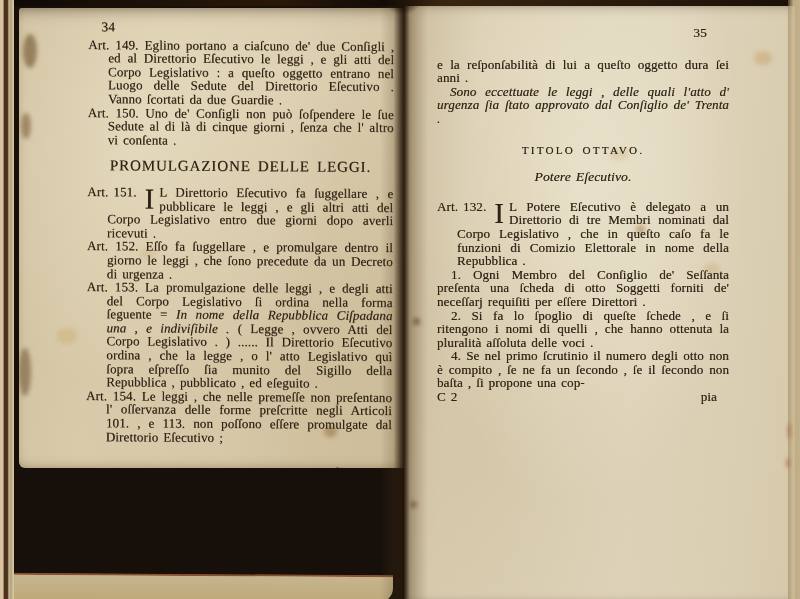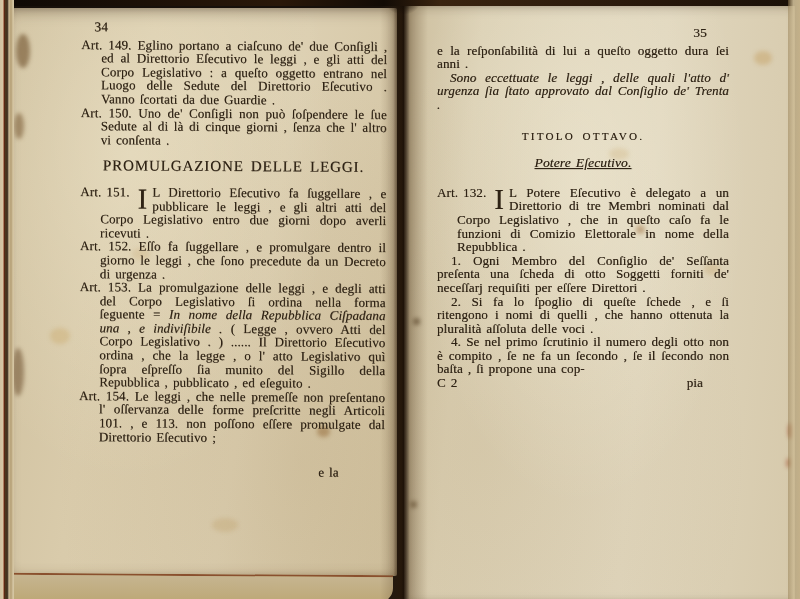--- a/index.html
+++ b/index.html
@@ -6,21 +6,21 @@
   body{
     width:800px;height:599px;overflow:hidden;
     background:#17100a;
     font-family:"Liberation Serif","DejaVu Serif",serif;
   }
   .scene{position:relative;width:800px;height:599px;overflow:hidden;}
 
   
   .page{position:absolute;overflow:hidden;}
   .page-left{
-    left:12px;top:8px;width:385px;height:568px;
+    left:19px;top:8px;width:385px;height:460px;
     background:
       radial-gradient(ellipse at 30% 25%, rgba(255,250,228,.30), rgba(255,250,228,0) 55%),
       radial-gradient(ellipse at 75% 80%, rgba(150,120,70,.14), rgba(150,120,70,0) 60%),
       linear-gradient(100deg,#cfc09e 0%,#d9cbab 30%,#dccfb1 62%,#d2c3a1 100%);
     border-radius:3px 2px 2px 6px;
     box-shadow:inset 0 10px 16px -10px rgba(40,22,8,.55), inset -6px 0 10px -6px rgba(60,38,16,.5), inset 0 -8px 14px -10px rgba(90,60,25,.45);
   }
   .page-right{
     left:404px;top:3px;width:391px;height:596px;
     background:
@@ -65,40 +65,40 @@
   .content{
     position:absolute;color:#2e2214;font-size:13px;line-height:13.6px;
     text-align:justify;letter-spacing:.12px;word-spacing:1.6px;
     text-shadow:.3px .3px .35px rgba(46,34,20,.55);
   }
   .content-left{left:68px;top:13px;width:306px;transform:rotate(.35deg);}
   .content-right{left:33px;top:23px;width:292px;}
   p{margin:0;}
   .pagenum{font-size:13.5px;}
   .pagenum-left{margin-left:13px;margin-bottom:4px;}
-  .pagenum-right{text-align:right;padding-right:22px;margin-bottom:4px;}
+  .pagenum-right{text-align:right;padding-right:22px;margin-bottom:18px;}
   .article{padding-left:20px;text-indent:-20px;}
   .art-label{white-space:nowrap;}
   .drop-para{padding-left:20px;text-indent:0;}
   .drop-para .art-label{float:left;margin-left:-20px;margin-right:7px;}
   .dropcap{
     float:left;font-size:29px;line-height:24px;height:25px;
     padding:1px 5px 0 1px;
   }
   .heading{
     text-align:center;font-size:15px;letter-spacing:.9px;word-spacing:2.5px;
     margin:13px 0 12px;padding-left:0;text-indent:0;
   }
   .title-heading{font-size:11px;letter-spacing:2.3px;margin:18px 0 13px;}
-  .subtitle{text-align:center;font-style:italic;font-size:13.5px;margin:0 0 16px;text-decoration:underline;}
+  .subtitle{text-align:center;font-style:italic;font-size:13.5px;margin:0 0 16px;}
   .indent{text-indent:13px;font-style:italic;}
   .item{text-indent:14px;}
   .catchline{text-align:right;padding-right:46px;margin-top:21px;}
   .sigline{position:relative;text-align:left;height:14px;}
-  .catch-r{position:absolute;right:26px;top:0;}
+  .catch-r{position:absolute;right:12px;top:0;}
   .ital{font-style:italic;}
 </style>
 </head>
 <body>
 
 <div class="scene">
 
   <div class="page page-left">
     <div class="stain" style="left:4px;top:26px;width:14px;height:34px;background:rgba(90,55,18,.5);"></div>
     <div class="stain" style="left:2px;top:105px;width:10px;height:26px;background:rgba(95,60,20,.45);"></div>

